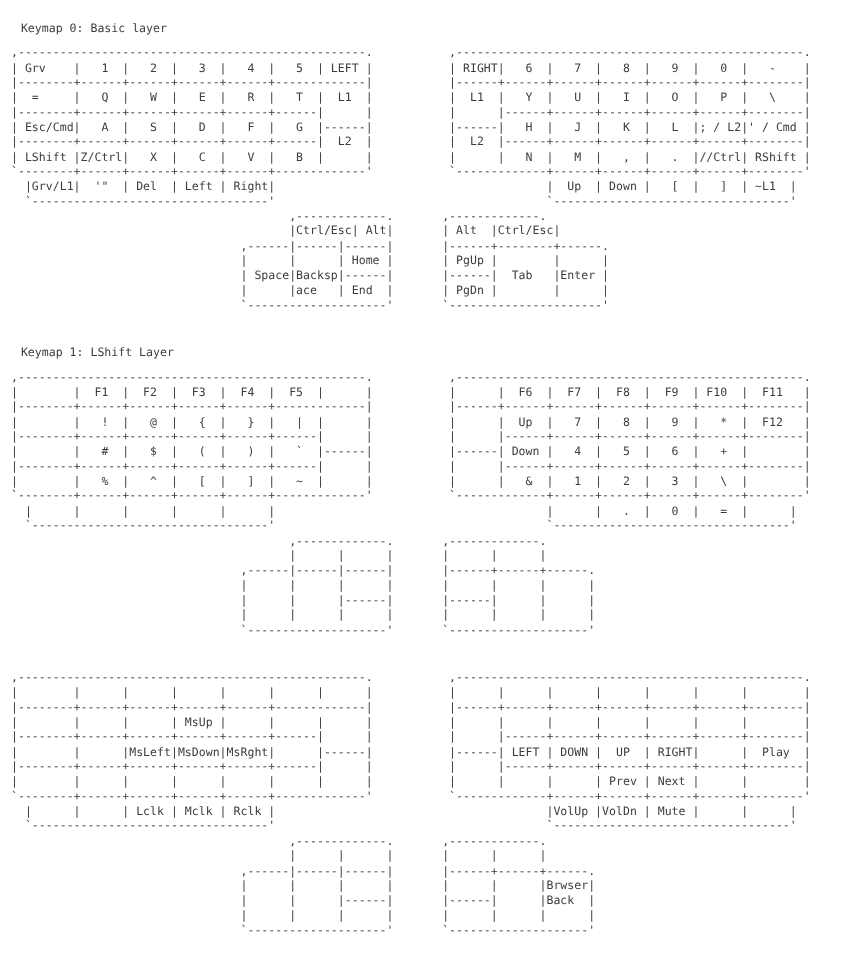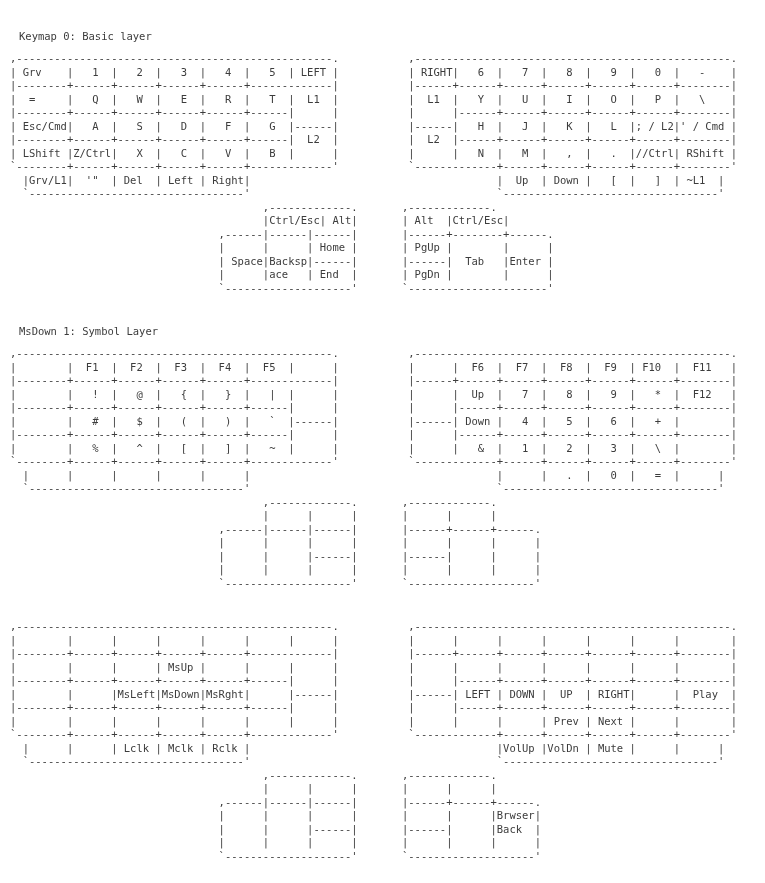--- a/index.html
+++ b/index.html
@@ -5,21 +5,21 @@
   html, body {
     margin: 0;
     padding: 0;
     background: #ffffff;
   }
   .page {
     position: relative;
     width: 765px;
     height: 883px;
     box-sizing: border-box;
-    padding: 30px 0 0 10px;
+    padding: 20px 0 0 10px;
     background: var(--page-bg, #ffffff);
     overflow: hidden;
     font-family: "DejaVu Sans Mono", "Liberation Mono", monospace;
   }
   .keymap-section + .keymap-section {
     margin-top: 30px;
   }
   .keymap-title {
     font-family: "DejaVu Sans Mono", "Liberation Mono", monospace;
     font-size: 10.5px;
@@ -59,21 +59,21 @@
                                         ,-------------.       ,-------------.
                                         |Ctrl/Esc| Alt|       | Alt  |Ctrl/Esc|
                                  ,------|------|------|       |------+--------+------.
                                  |      |      | Home |       | PgUp |        |      |
                                  | Space|Backsp|------|       |------|  Tab   |Enter |
                                  |      |ace   | End  |       | PgDn |        |      |
                                  `--------------------'       `----------------------'</pre>
   </section>
 
   <section class="keymap-section">
-    <div class="keymap-title">MsDown 1: Symbol Layer</div>
+    <div class="keymap-title">Keymap 1: LShift Layer</div>
     <pre class="keymap-art">,--------------------------------------------------.           ,--------------------------------------------------.
 |        |  F1  |  F2  |  F3  |  F4  |  F5  |      |           |      |  F6  |  F7  |  F8  |  F9  | F10  |  F11   |
 |--------+------+------+------+------+-------------|           |------+------+------+------+------+------+--------|
 |        |   !  |   @  |   {  |   }  |   |  |      |           |      |  Up  |   7  |   8  |   9  |   *  |  F12   |
 |--------+------+------+------+------+------|      |           |      |------+------+------+------+------+--------|
 |        |   #  |   $  |   (  |   )  |   `  |------|           |------| Down |   4  |   5  |   6  |   +  |        |
 |--------+------+------+------+------+------|      |           |      |------+------+------+------+------+--------|
 |        |   %  |   ^  |   [  |   ]  |   ~  |      |           |      |   &amp;  |   1  |   2  |   3  |   \  |        |
 `--------+------+------+------+------+-------------'           `-------------+------+------+------+------+--------'
   |      |      |      |      |      |                                       |      |   .  |   0  |   =  |      |

